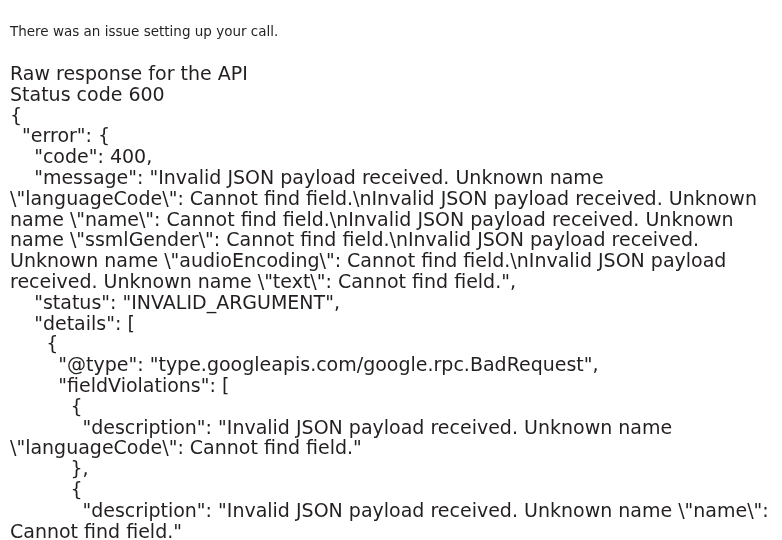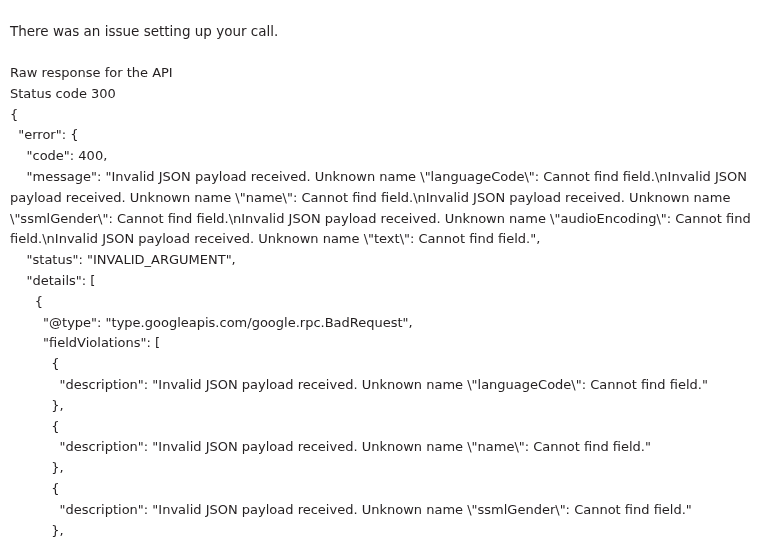--- a/index.html
+++ b/index.html
@@ -20,40 +20,40 @@
   }
   .intro {
     font-size: 13.5px;
     line-height: 21px;
     margin: 17px 0 0 0;
   }
   .blank-line {
     height: 21px;
   }
   .raw-block {
-    font-size: 13px;
+    font-size: 19px;
     line-height: 20.8px;
     white-space: pre-wrap;
     word-wrap: break-word;
     margin: 0;
     font-family: "DejaVu Sans", sans-serif;
   }
 </style>
 </head>
 <body>
 
 <div class="page">
 
   <p class="intro">There was an issue setting up your call.</p>
 
   <div class="blank-line"></div>
 
   <div class="raw-block">Raw response for the API</div>
 
-  <div class="raw-block">Status code 300</div>
+  <div class="raw-block">Status code 600</div>
 
   <div class="raw-block">{
   "error": {
     "code": 400,
     "message": "Invalid JSON payload received. Unknown name \"languageCode\": Cannot find field.\nInvalid JSON payload received. Unknown name \"name\": Cannot find field.\nInvalid JSON payload received. Unknown name \"ssmlGender\": Cannot find field.\nInvalid JSON payload received. Unknown name \"audioEncoding\": Cannot find field.\nInvalid JSON payload received. Unknown name \"text\": Cannot find field.",
     "status": "INVALID_ARGUMENT",
     "details": [
       {
         "@type": "type.googleapis.com/google.rpc.BadRequest",
         "fieldViolations": [

